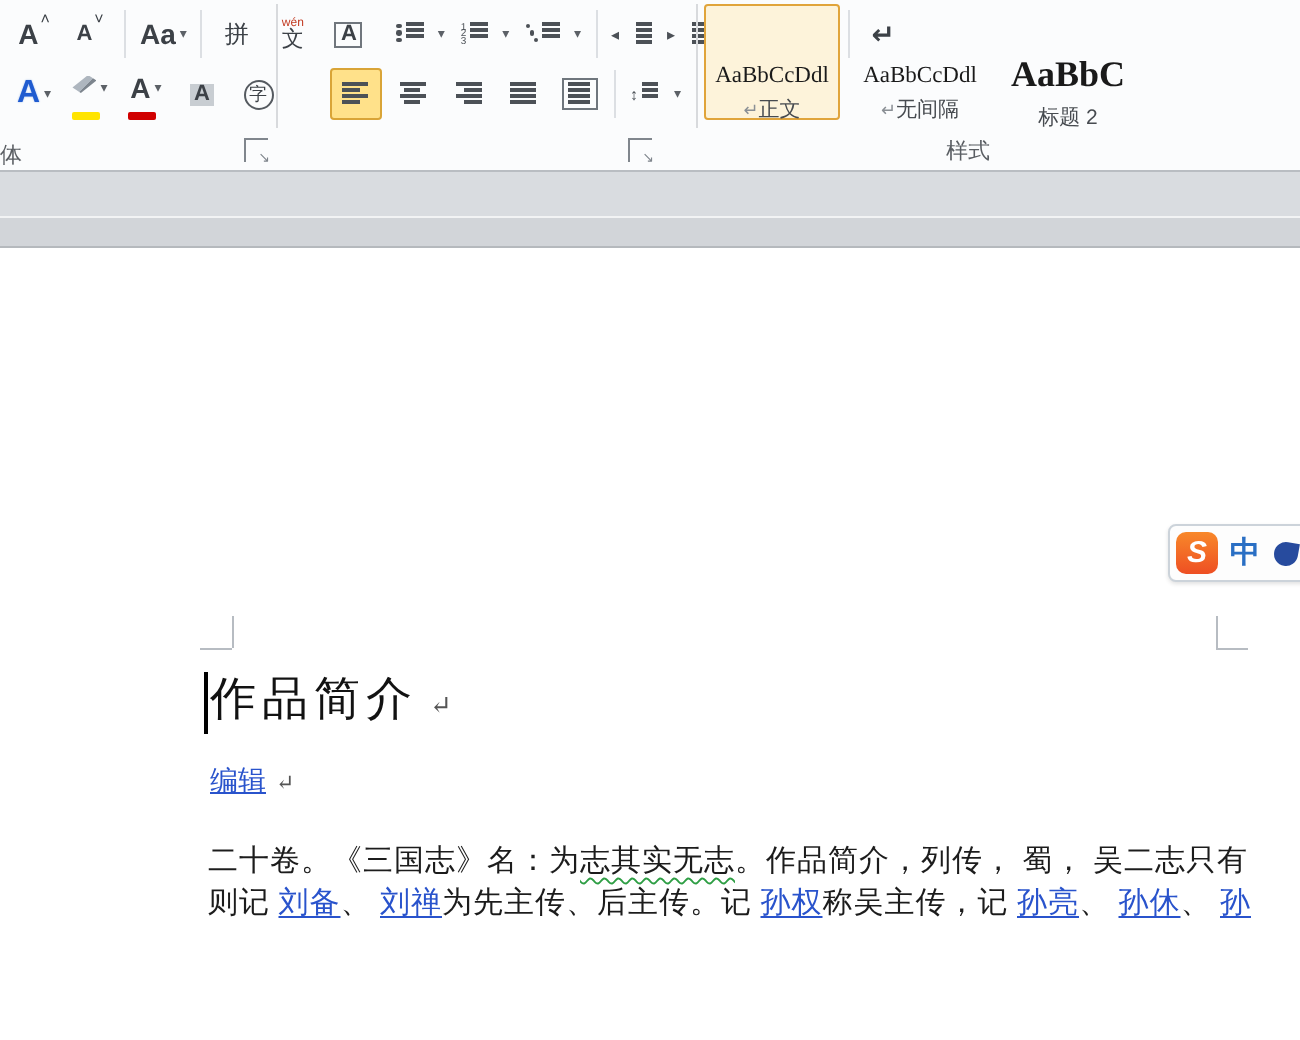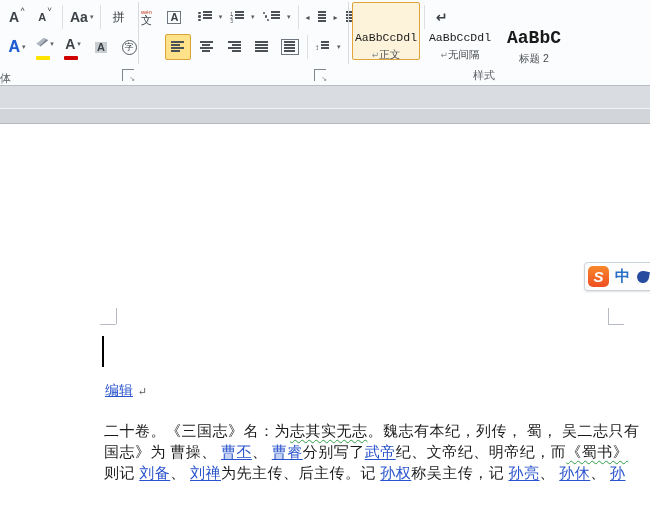--- a/index.html
+++ b/index.html
@@ -56,21 +56,21 @@
   .fontlabelclip{position:absolute;left:0;top:68px;width:12px;overflow:hidden;}
   .fontlabelclip span{font-size:11px;color:#5a5e63;display:inline-block;margin-left:-11px;white-space:nowrap;}
   .dlg{position:absolute;top:69px;width:11px;height:11px;border-left:1px solid #80868d;
        border-top:1px solid #80868d;}
   .dlg:after{content:"\2198";position:absolute;right:-1px;bottom:-2px;font-size:7px;color:#80868d;}
   
   .gallery{position:absolute;left:352px;top:2px;height:62px;display:flex;}
   .scard{width:66px;height:56px;margin-right:6px;border:1px solid transparent;border-radius:2px;
          display:flex;flex-direction:column;align-items:center;justify-content:center;flex:none;}
   .scard.sel{border-color:#e0a43b;background:#fdf3da;}
-  .scard .prev{font-family:Liberation Mono, monospace;color:#1a1a1a;white-space:nowrap;margin-top:31px;}
+  .scard .prev{font-family:Liberation Serif, serif;color:#1a1a1a;white-space:nowrap;margin-top:31px;}
   .scard .slabel{font-size:10.5px;color:#474b50;margin-top:4px;white-space:nowrap;}
   .scard .slabel .pm{color:#8a8f95;font-size:9px;}
   .p-sm .prev{font-size:11.5px;}
   .p-h1 .prev{font-size:25px;font-weight:bold;letter-spacing:-1px;}
   .p-h2 .prev{font-size:18px;font-weight:bold;}
   
   .strip1{position:absolute;left:0;top:86px;width:650px;height:22px;background:#d9dce0;
           border-bottom:1px solid #f2f3f4;}
   .strip2{position:absolute;left:0;top:109px;width:650px;height:14px;background:#d2d5d9;
           border-bottom:1px solid #b5b9bd;}
@@ -326,28 +326,30 @@
 
   <div class="docpage">
 
     <div class="cropv" style="left:116px;top:184px;height:16px"></div>
     <div class="croph" style="left:100px;top:200px;width:16px"></div>
     <div class="cropv" style="left:608px;top:184px;height:16px"></div>
     <div class="croph" style="left:608px;top:200px;width:16px"></div>
 
     <div class="cursor"></div>
 
+    <div class="doctitle">
+      <span>作品简介</span><span class="pm">↵</span>
+    </div>
 
     <div class="editlink">
       <a>编辑</a><span class="pm">↵</span>
     </div>
 
     <div class="para" id="para1">
-        <div class="dline"><span>二十卷。《三国志》名：为</span><span class="seg-green">志其实无志</span><span>。魏志有本纪，列传， 蜀， 吴二志只有</span></div>
-        <div class="dline"><span>国志》为 曹操、 </span><span class="seg-link">曹丕</span><span>、 </span><span class="seg-link">曹睿</span><span>分别写了</span><span class="seg-link">武帝</span><span>纪、文帝纪、明帝纪，而</span><span class="seg-green">《蜀书》</span></div>
+        <div class="dline"><span>二十卷。《三国志》名：为</span><span class="seg-green">志其实无志</span><span>。作品简介，列传， 蜀， 吴二志只有</span></div>
         <div class="dline"><span>则记 </span><span class="seg-link">刘备</span><span>、 </span><span class="seg-link">刘禅</span><span>为先主传、后主传。记 </span><span class="seg-link">孙权</span><span>称吴主传，记 </span><span class="seg-link">孙亮</span><span>、 </span><span class="seg-link">孙休</span><span>、 </span><span class="seg-link">孙</span></div>
       </div>
 
     <div class="sogou">
       <div class="slogo">S</div>
       <div class="smode">中</div>
       <div class="sextra"></div>
     </div>
   </div>
 </div>

